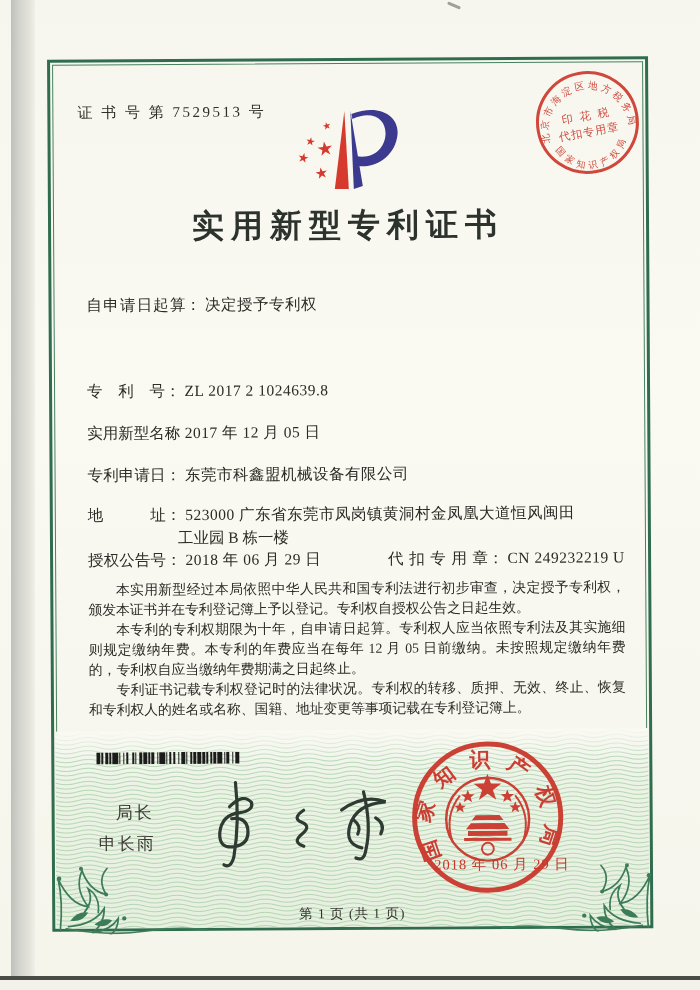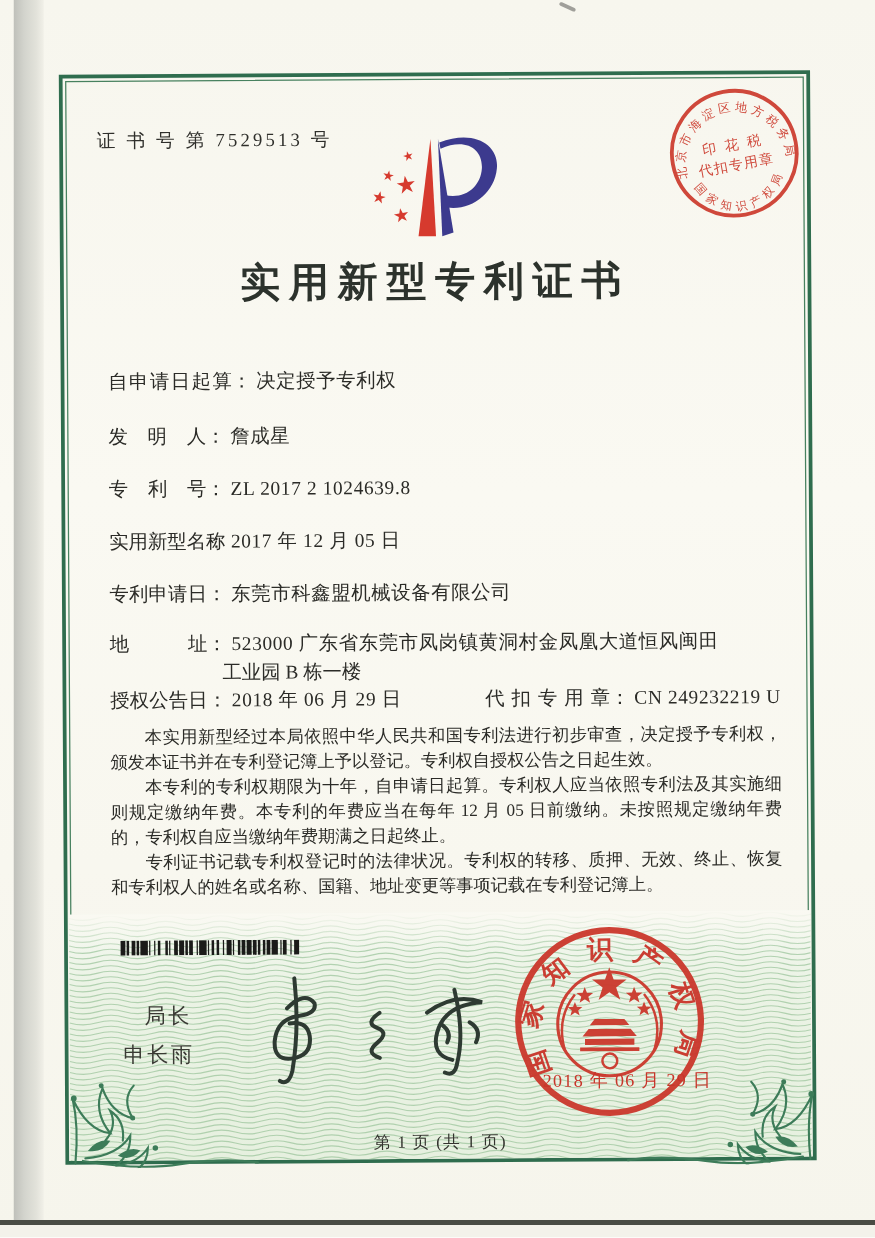--- a/index.html
+++ b/index.html
@@ -208,43 +208,39 @@
         <textPath href="#arcBot" startOffset="50%" text-anchor="middle">国家知识产权局</textPath>
       </text>
     </svg>
 
     <div class="title">实用新型专利证书</div>
 
     <div class="row" style="top:294px;">
       <span class="flabel wide">自申请日起算</span><span>：</span>
       <span class="fvalue">决定授予专利权</span>
     </div>
-    <div class="row" style="top:338px;">
-      <span class="flabel">发明人</span><span>：</span>
-      <span class="fvalue">詹成星</span>
-    </div>
     <div class="row" style="top:380px;">
       <span class="flabel">专利号</span><span>：</span>
       <span class="fvalue">ZL 2017 2 1024639.8</span>
     </div>
     <div class="row" style="top:422px;">
       <span class="flabel">实用新型名称</span><span>：</span>
       <span class="fvalue">2017 年 12 月 05 日</span>
     </div>
     <div class="row" style="top:464px;">
       <span class="flabel">专利申请日</span><span>：</span>
       <span class="fvalue">东莞市科鑫盟机械设备有限公司</span>
     </div>
     <div class="row" style="top:504px;">
       <span class="flabel">地址</span><span>：</span>
       <span class="fvalue">523000 广东省东莞市凤岗镇黄洞村金凤凰大道恒风闽田</span>
     </div>
     <div class="addr2">工业园 B 栋一楼</div>
     <div class="row" style="top:549px;">
-      <span class="flabel">授权公告日</span><span>：</span>
+      <span class="flabel">授权公告号</span><span>：</span>
       <span class="fvalue">2018 年 06 月 29 日</span>
     </div>
     <div class="grant-no">
       <span class="flabel">代扣专用章</span><span>：</span>
       <span class="fvalue">CN 249232219 U</span>
     </div>
 
     <div class="body-text">
       <p>本实用新型经过本局依照中华人民共和国专利法进行初步审查，决定授予专利权，颁发本证书并在专利登记簿上予以登记。专利权自授权公告之日起生效。</p>
       <p>本专利的专利权期限为十年，自申请日起算。专利权人应当依照专利法及其实施细则规定缴纳年费。本专利的年费应当在每年 12 月 05 日前缴纳。未按照规定缴纳年费的，专利权自应当缴纳年费期满之日起终止。</p>

